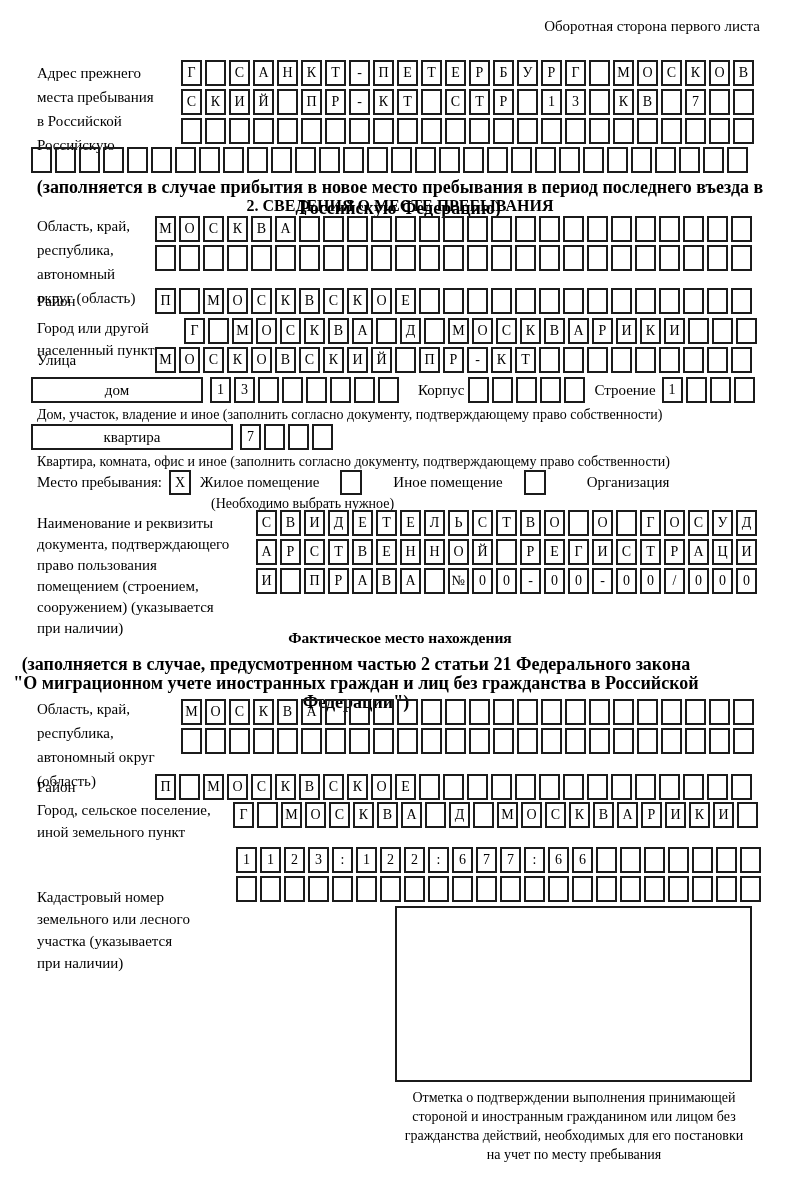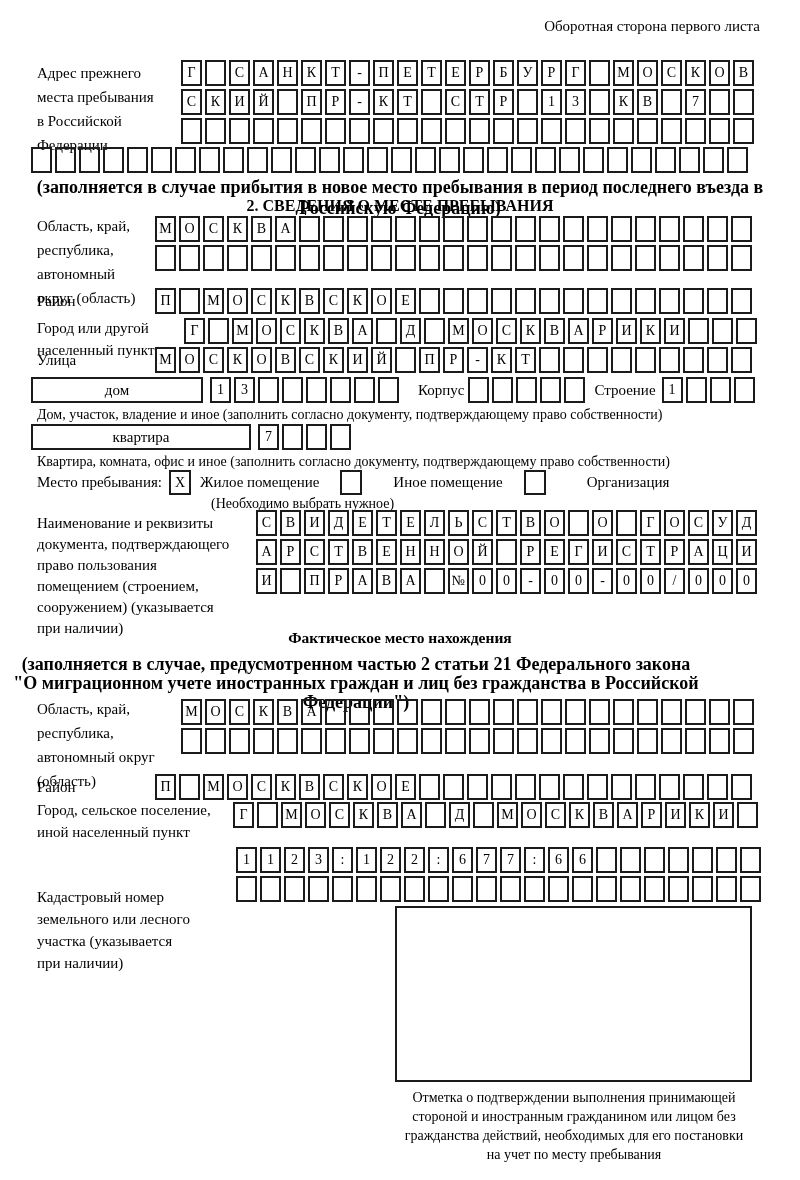--- a/index.html
+++ b/index.html
@@ -50,21 +50,21 @@
 </style>
 </head>
 <body>
 
 <div class="abs" style="top:18px; left:0; width:760px; text-align:right;">Оборотная сторона первого листа</div>
 
 <div class="abs lbl" style="top:61px; left:37px;">
     <div>Адрес прежнего</div>
     <div>места пребывания</div>
     <div>в Российской</div>
-    <div>Федерации</div>
+    <div>Российскую</div>
   </div>
 <div class="abs" style="top:60px; left:181px;">
   <div class="cells cellrow">
       <span class="cell">Г</span>
       <span class="cell"></span>
       <span class="cell">С</span>
       <span class="cell">А</span>
       <span class="cell">Н</span>
       <span class="cell">К</span>
       <span class="cell">Т</span>
@@ -351,21 +351,21 @@
   <span class="cells" style="margin-left:6px;">
       <span class="cell">1</span>
       <span class="cell"></span>
       <span class="cell"></span>
       <span class="cell"></span>
     </span>
 </div>
 <div class="abs note14" style="top:407px; left:37px;">Дом, участок, владение и иное (заполнить согласно документу, подтверждающему право собственности)</div>
 
 <div class="abs rowflex" style="top:424px; left:31px;">
-  <span class="boxlbl" style="width:220px;">квартира</span>
+  <span class="boxlbl" style="width:202px;">квартира</span>
   <span class="cells" style="margin-left:7px;">
       <span class="cell">7</span>
       <span class="cell"></span>
       <span class="cell"></span>
       <span class="cell"></span>
     </span>
 </div>
 <div class="abs note14" style="top:454px; left:37px;">Квартира, комната, офис и иное (заполнить согласно документу, подтверждающему право собственности)</div>
 
 <div class="abs rowflex" style="top:470px; left:37px;">
@@ -550,21 +550,21 @@
     <span class="cell"></span>
     <span class="cell"></span>
     <span class="cell"></span>
     <span class="cell"></span>
     <span class="cell"></span>
     <span class="cell"></span>
   </div>
 
 <div class="abs lbl2" style="top:799px; left:37px;">
     <div>Город, сельское поселение,</div>
-    <div>иной населенный пункт</div>
+    <div>иной земельного пункт</div>
   </div>
 <div class="abs cells" style="top:802px; left:233px;">
     <span class="cell">Г</span>
     <span class="cell"></span>
     <span class="cell">М</span>
     <span class="cell">О</span>
     <span class="cell">С</span>
     <span class="cell">К</span>
     <span class="cell">В</span>
     <span class="cell">А</span>

